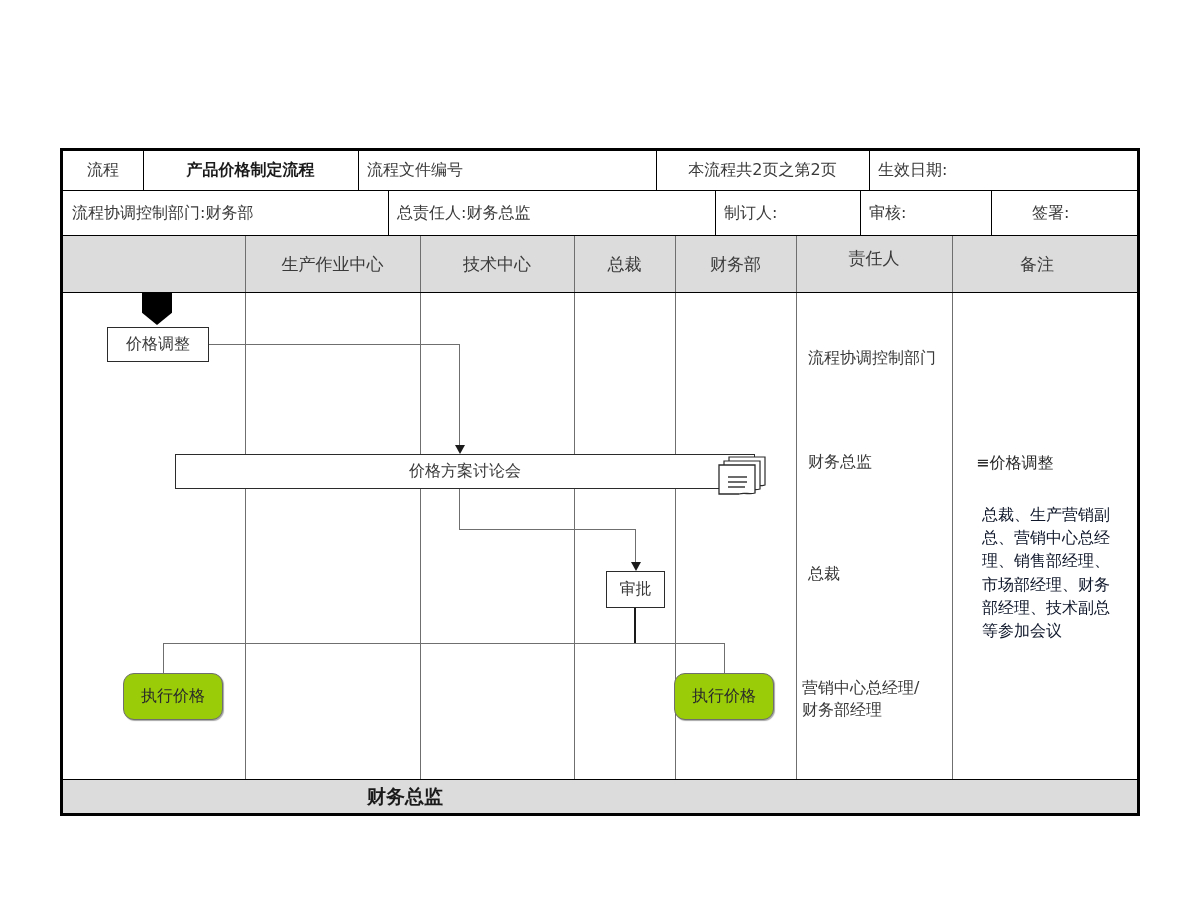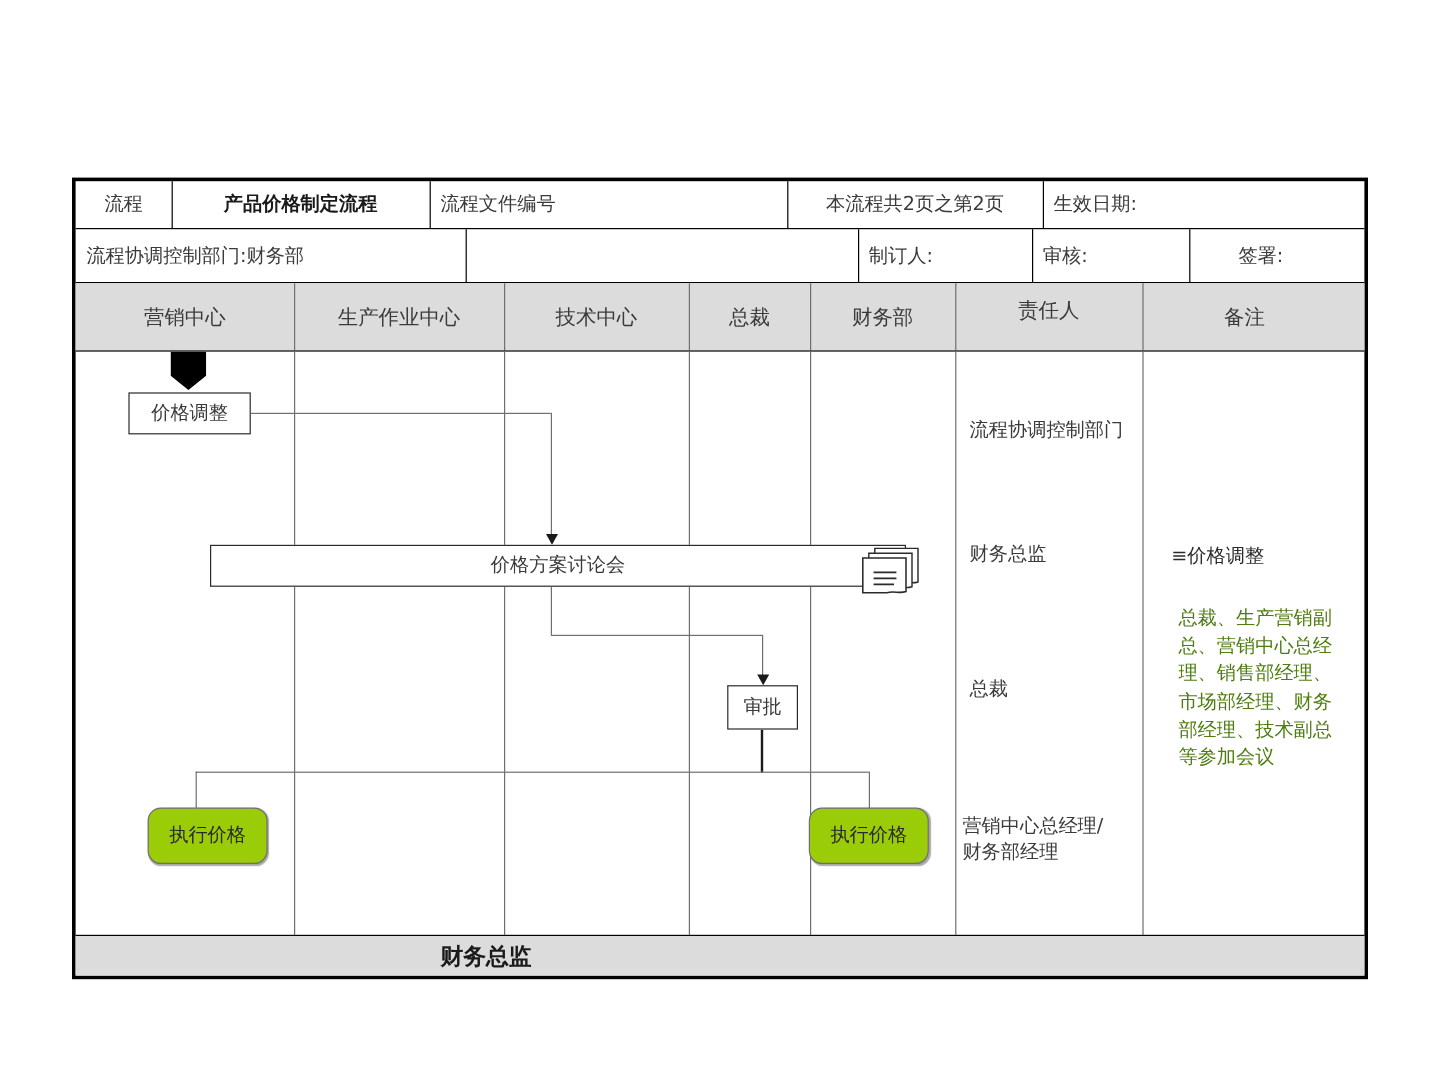--- a/index.html
+++ b/index.html
@@ -116,21 +116,21 @@
   }
   .remark-title {
     position: absolute;
     font-size: 16px;
     color: #2a2a2a;
     white-space: nowrap;
   }
   .remark-body {
     position: absolute;
     font-size: 16px;
-    color: #4d7c0f;
+    color: #0f172a;
     line-height: 1.45;
     width: 128px;
   }
 
   
   .conn {
     position: absolute;
     background: #6f6f6f;
   }
   .conn.h { height: 1px; }
@@ -171,36 +171,36 @@
   <div class="cell left" style="left:806px; top:0px; width:120px; height:39px;">生效日期:</div>
   <div class="cell left" style="left:920px; top:0px; width:150px; height:39px;"></div>
 
   <div class="vline" style="left:80px;  top:0px; height:39px;"></div>
   <div class="vline" style="left:295px; top:0px; height:39px;"></div>
   <div class="vline" style="left:593px; top:0px; height:39px;"></div>
   <div class="vline" style="left:806px; top:0px; height:39px;"></div>
   <div class="hline" style="left:0px; top:39px; width:1074px;"></div>
 
   <div class="cell left" style="left:0px; top:40px; width:325px; height:44px;">流程协调控制部门:财务部</div>
+  <div class="cell left" style="left:325px; top:40px; width:327px; height:44px;">总责任人:财务总监</div>
   <div class="cell left" style="left:652px; top:40px; width:90px; height:44px;">制订人:</div>
   <div class="cell left" style="left:720px; top:40px; width:76px; height:44px;"></div>
   <div class="cell left" style="left:797px; top:40px; width:80px; height:44px;">审核:</div>
   <div class="cell left" style="left:860px; top:40px; width:68px; height:44px;"></div>
   <div class="cell left" style="left:928px; top:40px; width:80px; height:44px;margin-left:32px;">签署:</div>
   <div class="cell left" style="left:995px; top:40px; width:79px; height:44px;"></div>
 
   <div class="vline" style="left:325px; top:40px; height:44px;"></div>
   <div class="vline" style="left:652px; top:40px; height:44px;"></div>
   <div class="vline" style="left:797px; top:40px; height:44px;"></div>
   <div class="vline" style="left:928px; top:40px; height:44px;"></div>
   <div class="hline" style="left:0px; top:84px; width:1074px;"></div>
 
   <div class="colhead-band" style="left:0px; top:85px; width:1074px; height:56px;"></div>
 
-  <div class="colhead-label" style="left:0px;   top:85px; width:182px; height:56px;">营销中心</div>
   <div class="colhead-label" style="left:182px; top:85px; width:175px; height:56px;">生产作业中心</div>
   <div class="colhead-label" style="left:357px; top:85px; width:154px; height:56px;">技术中心</div>
   <div class="colhead-label" style="left:511px; top:85px; width:101px; height:56px;">总裁</div>
   <div class="colhead-label" style="left:612px; top:85px; width:121px; height:56px;">财务部</div>
   <div class="colhead-label" style="left:733px; top:85px; width:156px; height:44px;text-align:center;">责任人</div>
   <div class="colhead-label" style="left:889px; top:85px; width:170px; height:56px;">备注</div>
 
   <div class="vline grey" style="left:182px; top:85px; height:56px;"></div>
   <div class="vline grey" style="left:357px; top:85px; height:56px;"></div>
   <div class="vline grey" style="left:511px; top:85px; height:56px;"></div>

